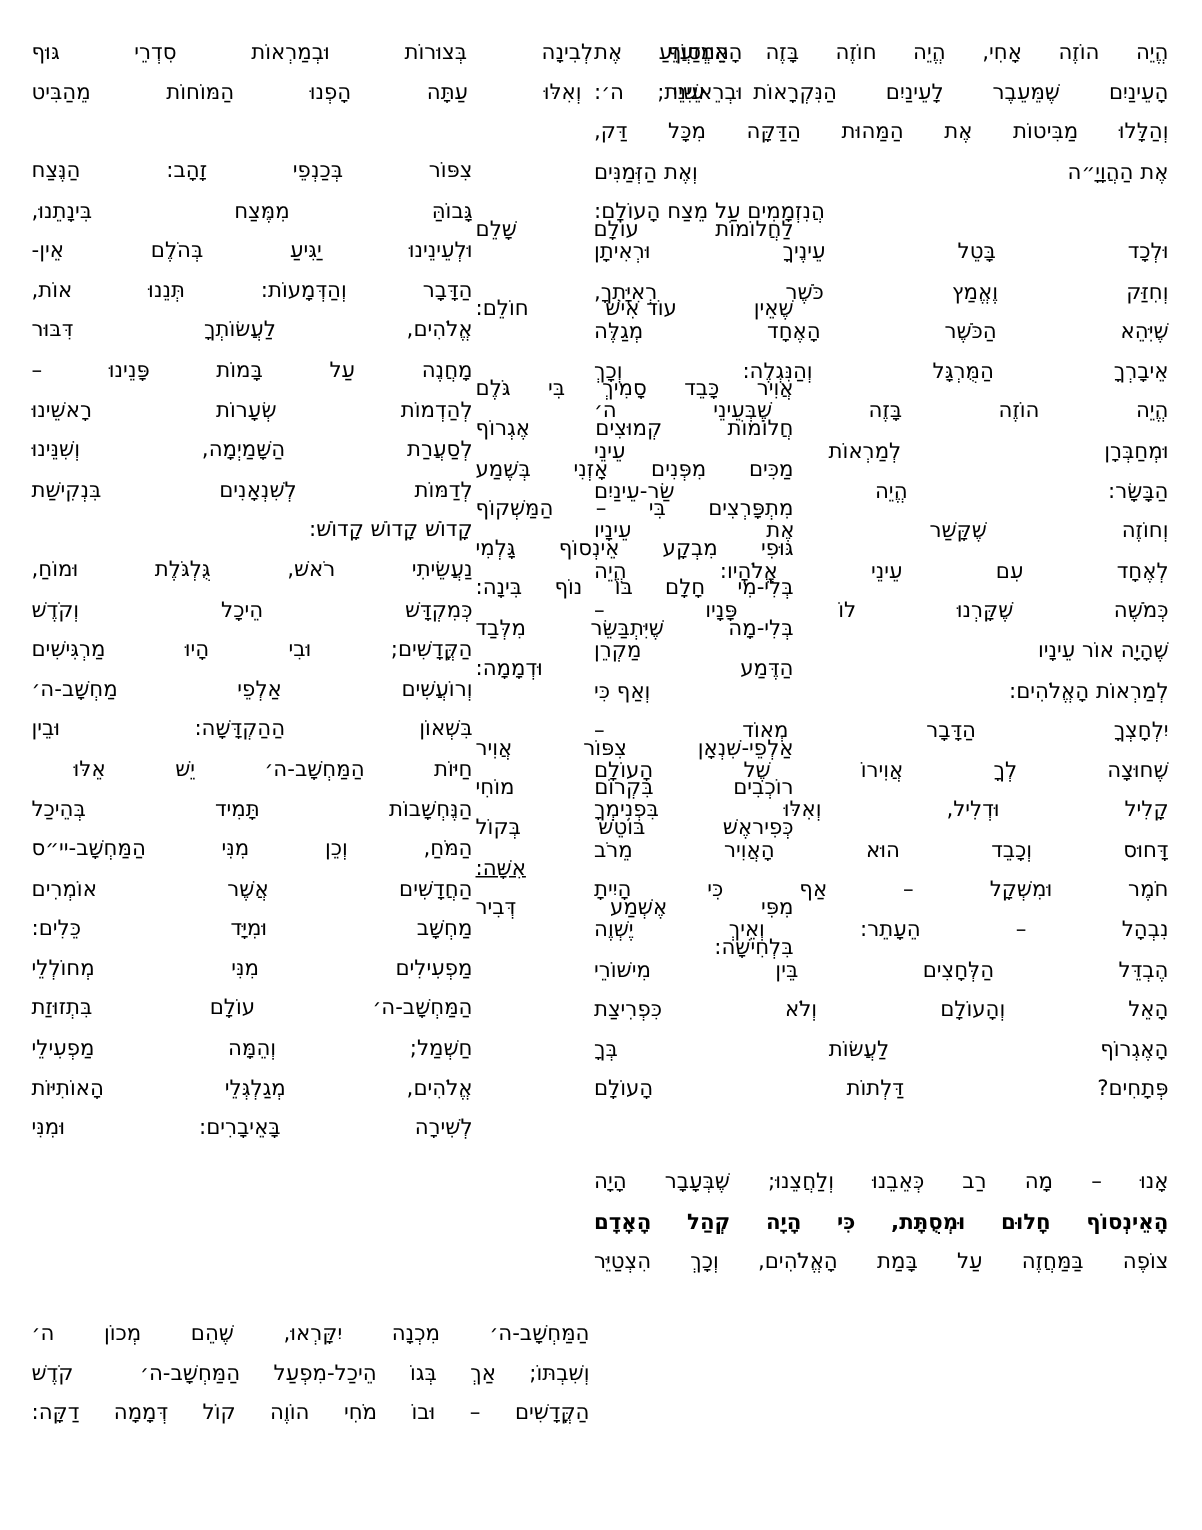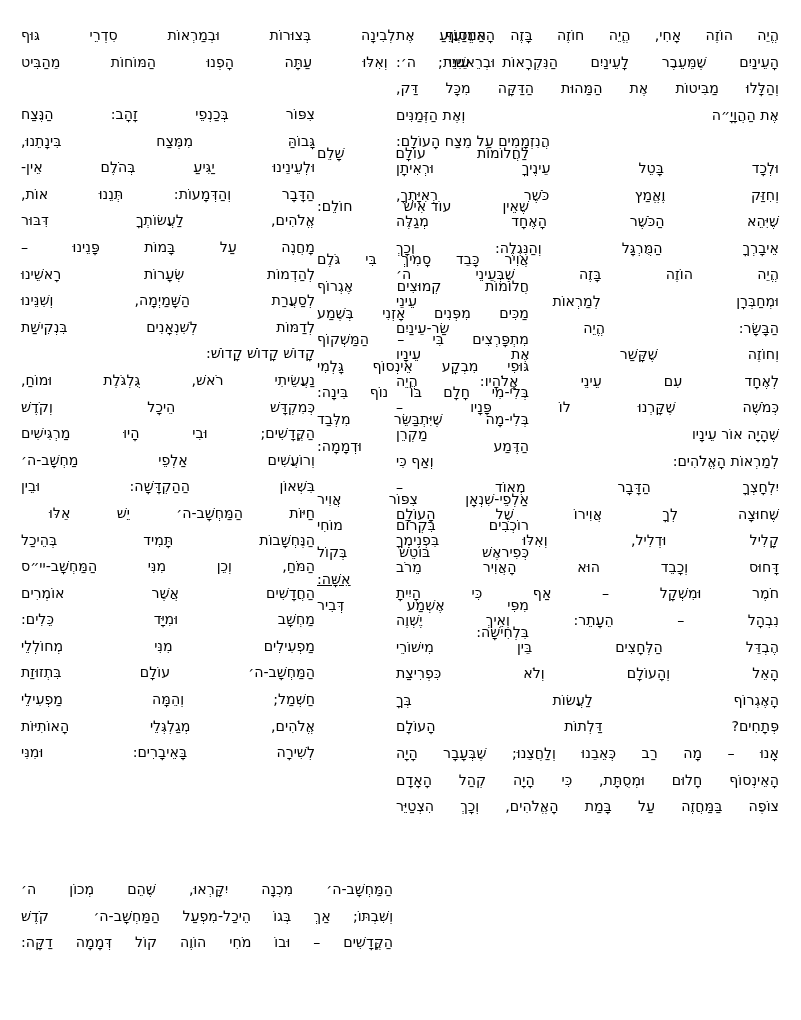--- a/index.html
+++ b/index.html
@@ -165,22 +165,22 @@
       <div class="just">
         <span>הָאֶגְרוֹף</span>
         <span>לַעֲשׂוֹת</span>
         <span>בְּךָ</span>
       </div>
       <div class="just">
         <span>פְּתָחִים?</span>
         <span>דַּלְתוֹת</span>
         <span>הָעוֹלָם</span>
       </div>
-      <div class="just" style="display: block; text-align: justify; text-align-last: justify; white-space: normal;"><span>אָנוּ – מָה רַב כְּאֵבֵנוּ וְלַחֲצֵנוּ; שֶׁבְּעָבָר הָיָה</span></div>
-      <div class="just" style="display: block; text-align: justify; text-align-last: justify; white-space: normal;"><span>הָאֵינְסוֹף חָלוּם וּמְסֻתָּת, כִּי הָיָה קְהַל הָאָדָם</span></div>
+      <div class="just" style="display: block; text-align: justify; text-align-last: justify; white-space: normal; margin-top: 35px;"><span>אָנוּ – מָה רַב כְּאֵבֵנוּ וְלַחֲצֵנוּ; שֶׁבְּעָבָר הָיָה</span></div>
+      <div class="just" style="display: block; text-align: justify; text-align-last: justify; white-space: normal; font-weight: bold;"><span>הָאֵינְסוֹף חָלוּם וּמְסֻתָּת, כִּי הָיָה קְהַל הָאָדָם</span></div>
       <div class="just" style="display: block; text-align: justify; text-align-last: justify; white-space: normal;"><span>צוֹפֶה בַּמַּחֲזֶה עַל בָּמַת הָאֱלֹהִים, וְכָךְ הִצְטַיֵּר</span></div>
     </div>
 
   <div id="left-column" class="heb">
       <div class="just" style="display: block; text-align: justify; text-align-last: justify; white-space: normal;"><span>הָאֵינְסוֹף לְבִינָה בְּצוּרוֹת וּבְמַרְאוֹת סִדְרֵי גּוּף</span></div>
       <div class="just" style="display: block; text-align: justify; text-align-last: justify; white-space: normal;"><span>וּבְרֵאשִׁית; וְאִלּוּ עַתָּה הָפְנוּ הַמּוֹחוֹת מֵהַבִּיט</span></div>
     </div>
 
   <div id="left-column-narrow" class="heb">
       <div class="just">

